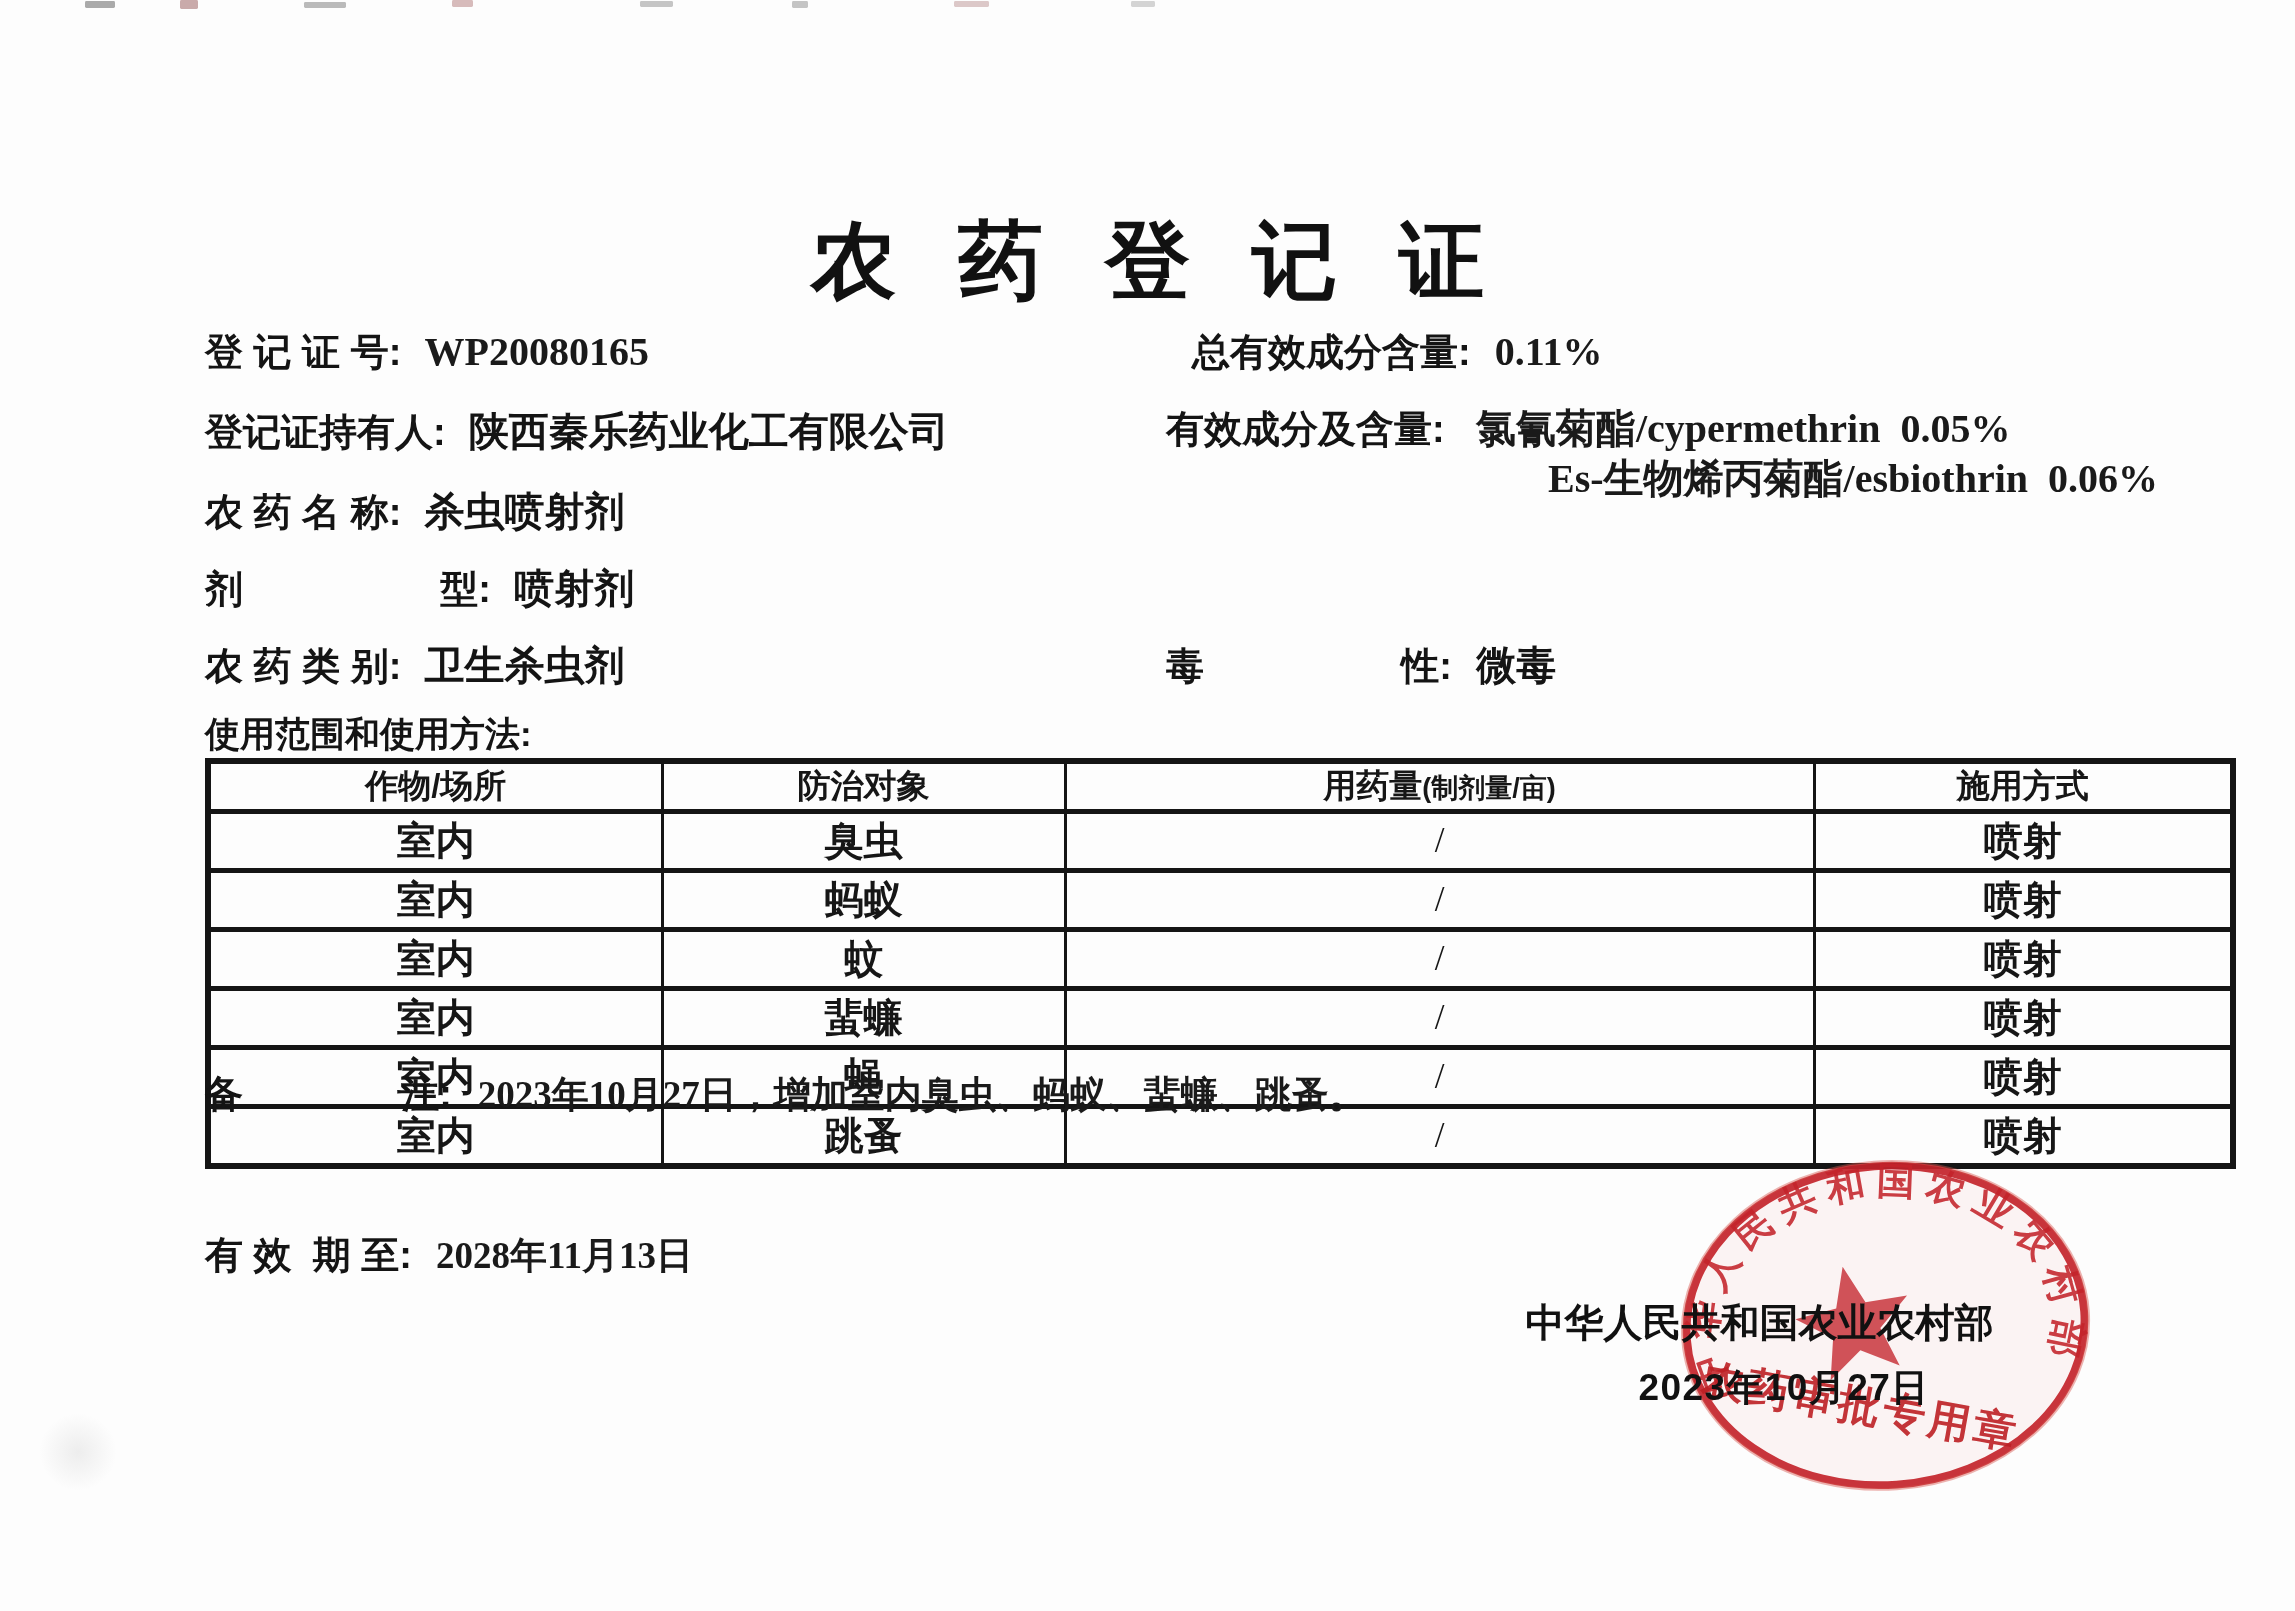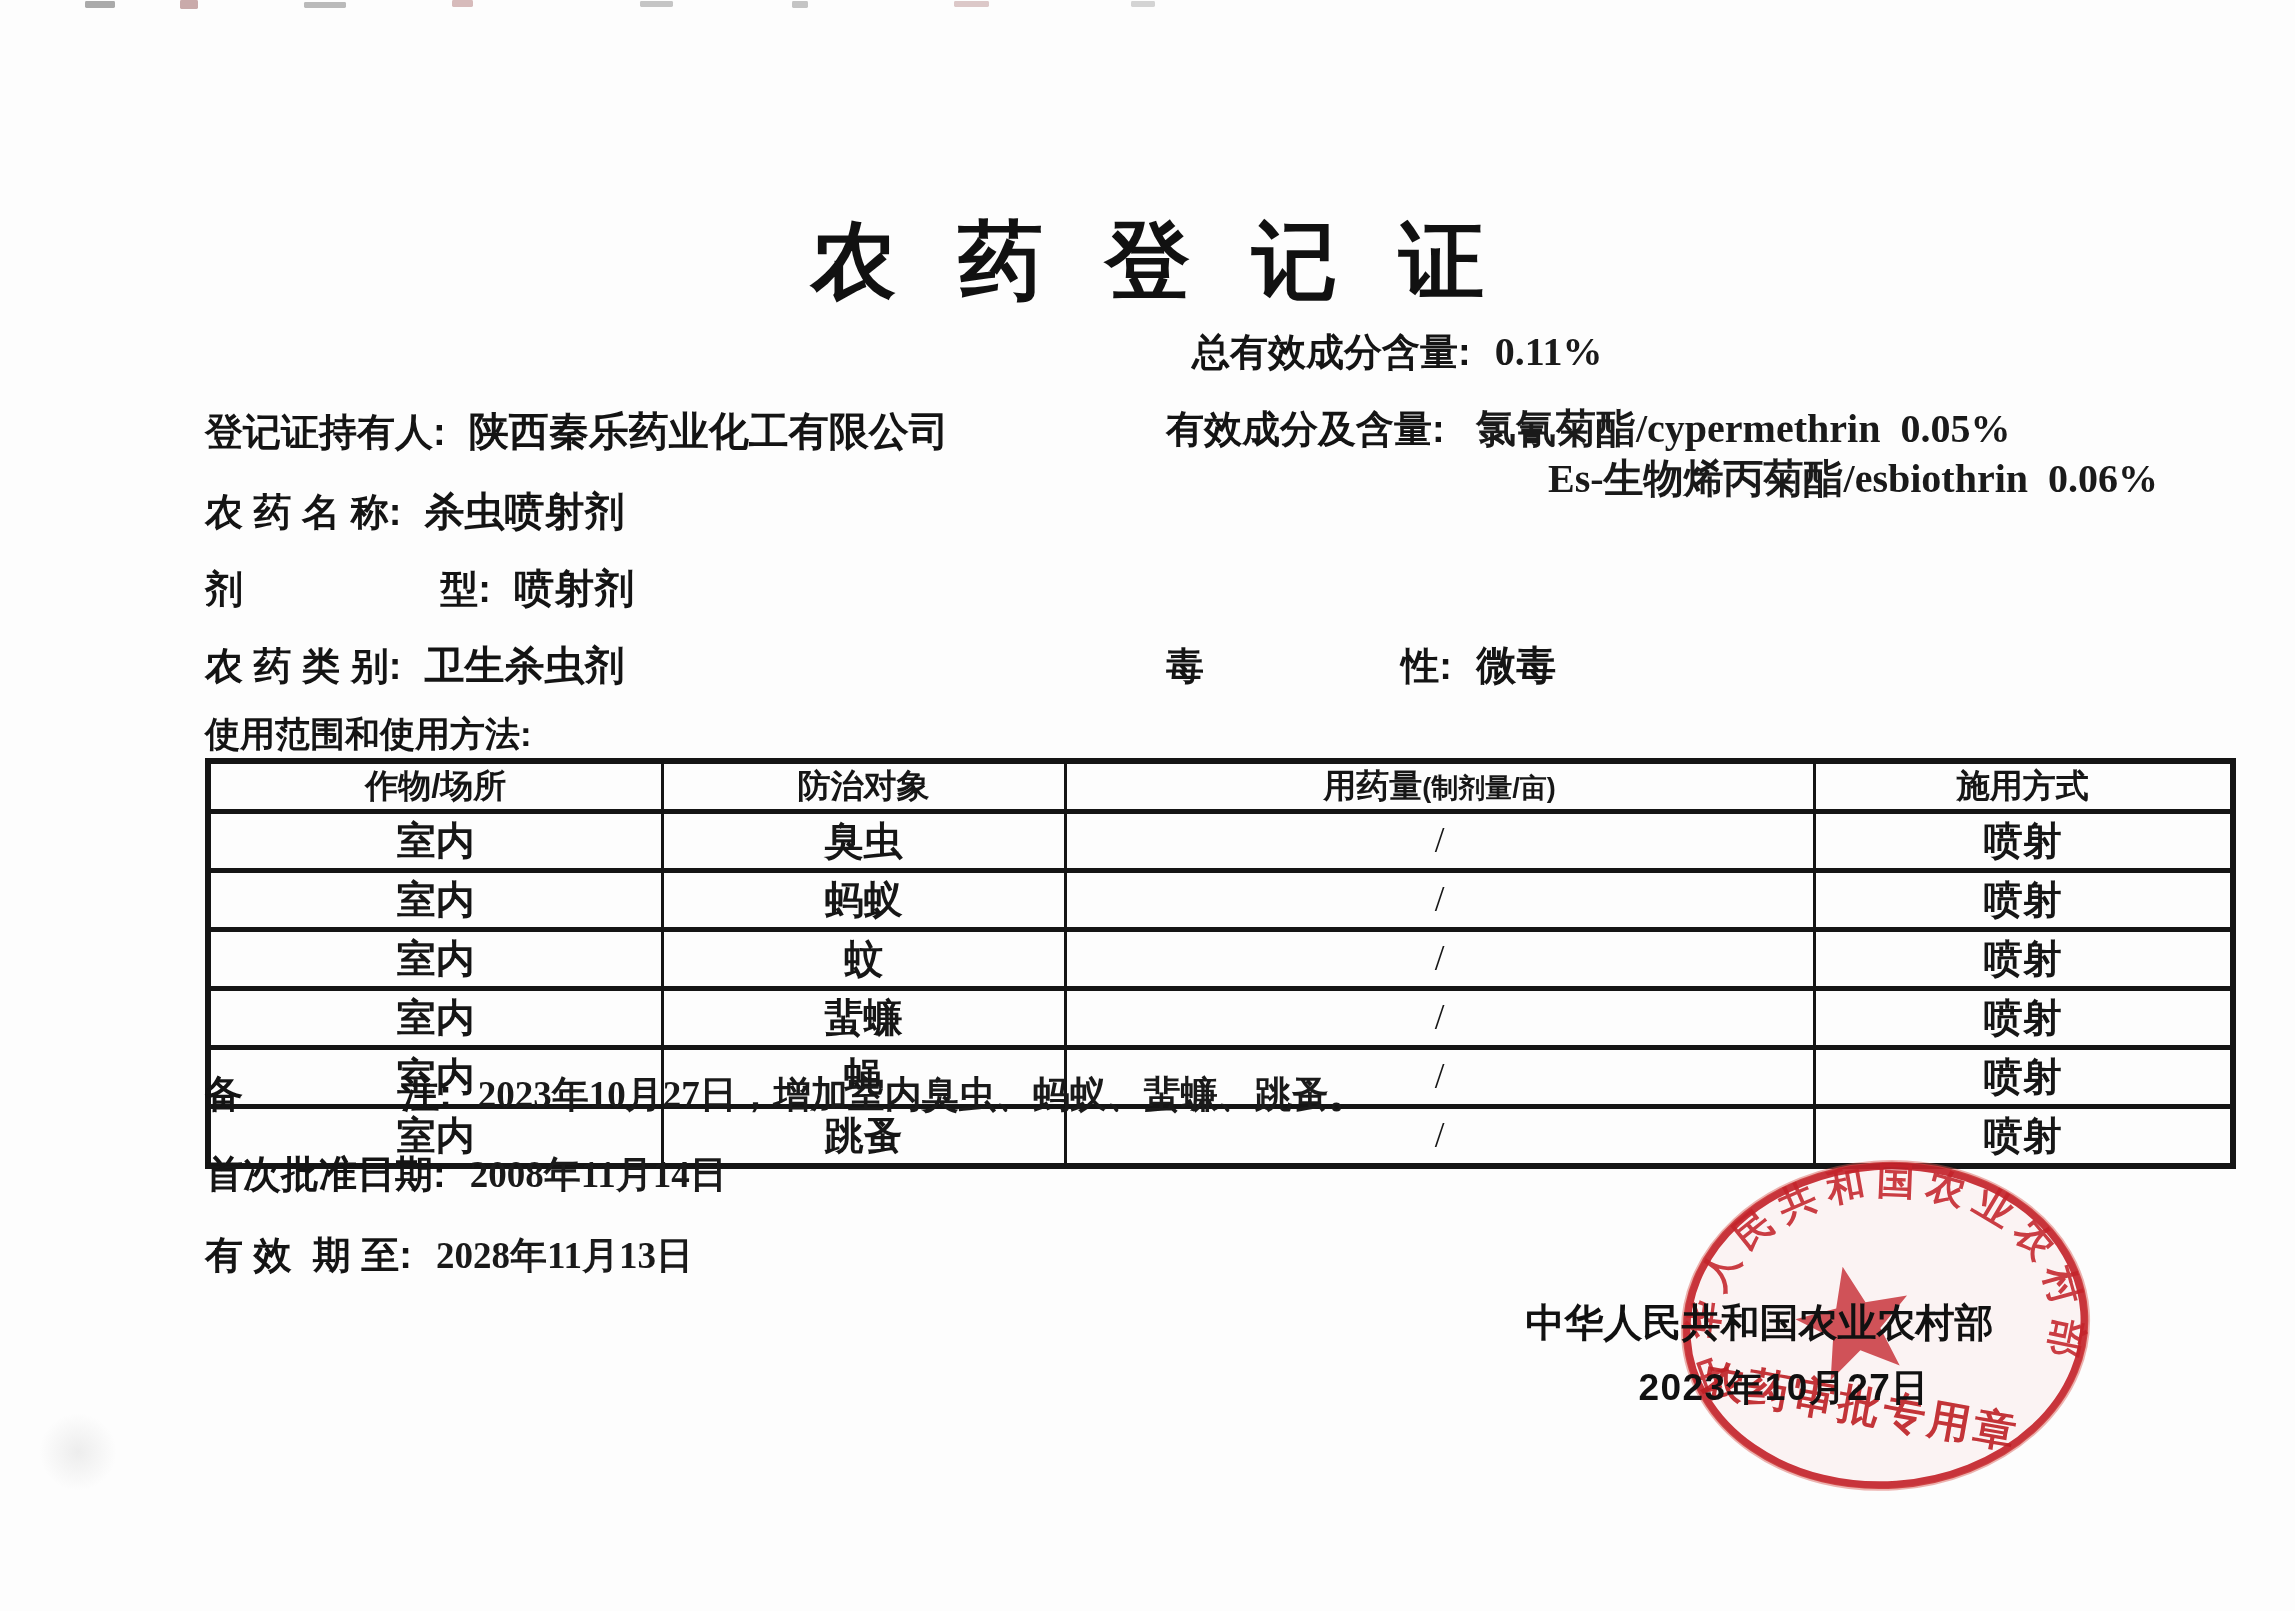--- a/index.html
+++ b/index.html
@@ -68,20 +68,24 @@
     <div class="mark" style="left:452px;top:0;width:21px;height:7px;background:#833;opacity:.32;"></div>
     <div class="mark" style="left:640px;top:1.4px;width:32.5px;height:5.7px;background:#464646;opacity:.3;"></div>
     <div class="mark" style="left:792px;top:0.7px;width:15.5px;height:7px;background:#333;opacity:.28;"></div>
     <div class="mark" style="left:954px;top:1.4px;width:35px;height:5.7px;background:#7a2d2d;opacity:.25;"></div>
     <div class="mark" style="left:1131px;top:1.4px;width:24px;height:5.7px;background:#444;opacity:.22;"></div>
   </div>
   <div class="smudge"></div>
 
   <div class="abs doc-title">农药登记证</div>
 
+  <div class="abs" style="left:205px;top:327px;">
+    <span class="lbl">登 记 证 号:</span>
+    <span class="val-serif" style="margin-left:20px;">WP20080165</span>
+  </div>
 
   <div class="abs" style="left:205px;top:404px;">
     <span class="lbl">登记证持有人:</span>
     <span class="val-sans" style="margin-left:20px;">陕西秦乐药业化工有限公司</span>
   </div>
 
   <div class="abs" style="left:205px;top:484px;">
     <span class="lbl">农 药 名 称:</span>
     <span class="val-sans" style="margin-left:20px;">杀虫喷射剂</span>
   </div>
@@ -178,24 +182,20 @@
   </div>
 
   <div class="abs" style="left:205px;top:1069px;">
     <span class="lbl spread" style="width:247px;">
       <span>备</span>
       <span>注:</span>
     </span>
     <span class="val-serif" style="margin-left:22.6px;font-size:37px;">2023年10月27日，增加室内臭虫、蚂蚁、蜚蠊、跳蚤。</span>
   </div>
 
-  <div class="abs" style="left:205px;top:1149px;">
-    <span class="lbl">首次批准日期:</span>
-    <span class="val-serif" style="margin-left:21px;font-size:37px;">2008年11月14日</span>
-  </div>
   <div class="abs" style="left:205px;top:1230px;">
     <span class="lbl">有 效  期 至:</span>
     <span class="val-serif" style="margin-left:21px;font-size:37px;">2028年11月13日</span>
   </div>
 
   <svg id="stamp" class="abs" viewBox="0 0 620 500">
     <g transform="rotate(-4 298 240)">
       <ellipse class="ring" cx="298" cy="240" rx="282" ry="226" stroke="#c4242b"></ellipse>
       <ellipse class="ring2" cx="298" cy="240" rx="288" ry="232"></ellipse>
       <path id="stamp-arc" d="M 72.5 303 A 240 185 0 1 1 523.5 303" fill="none" stroke="none"></path>

